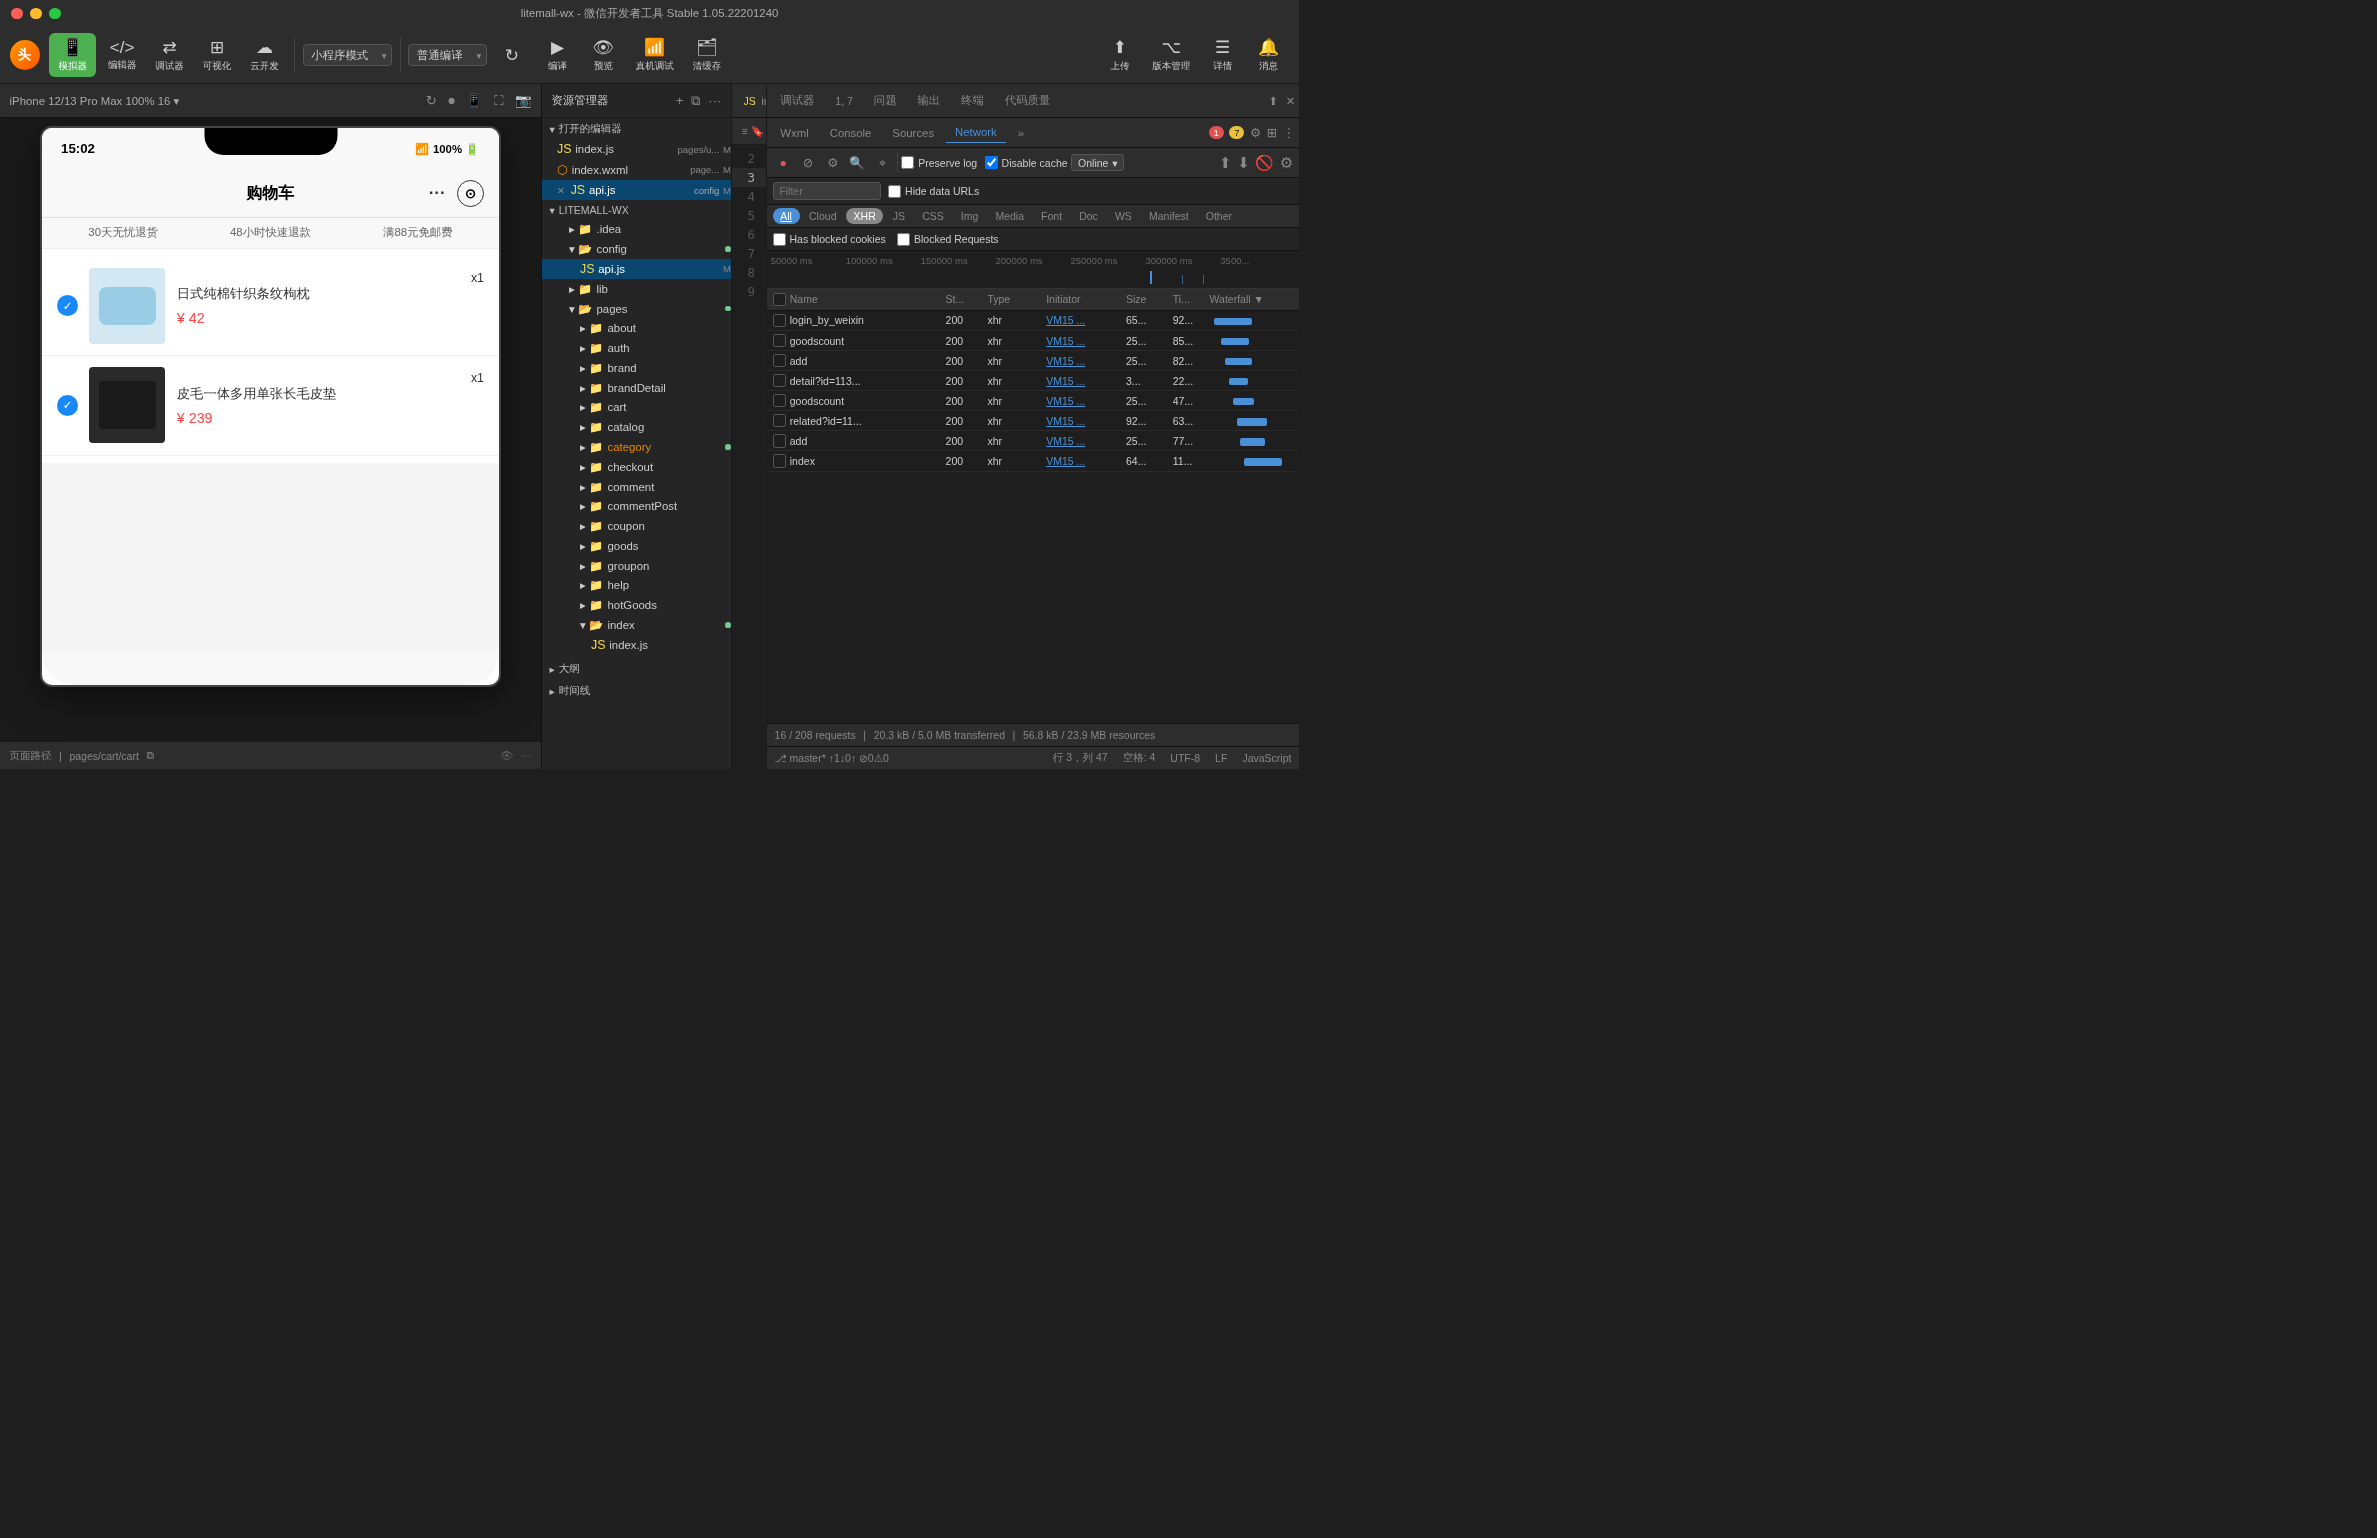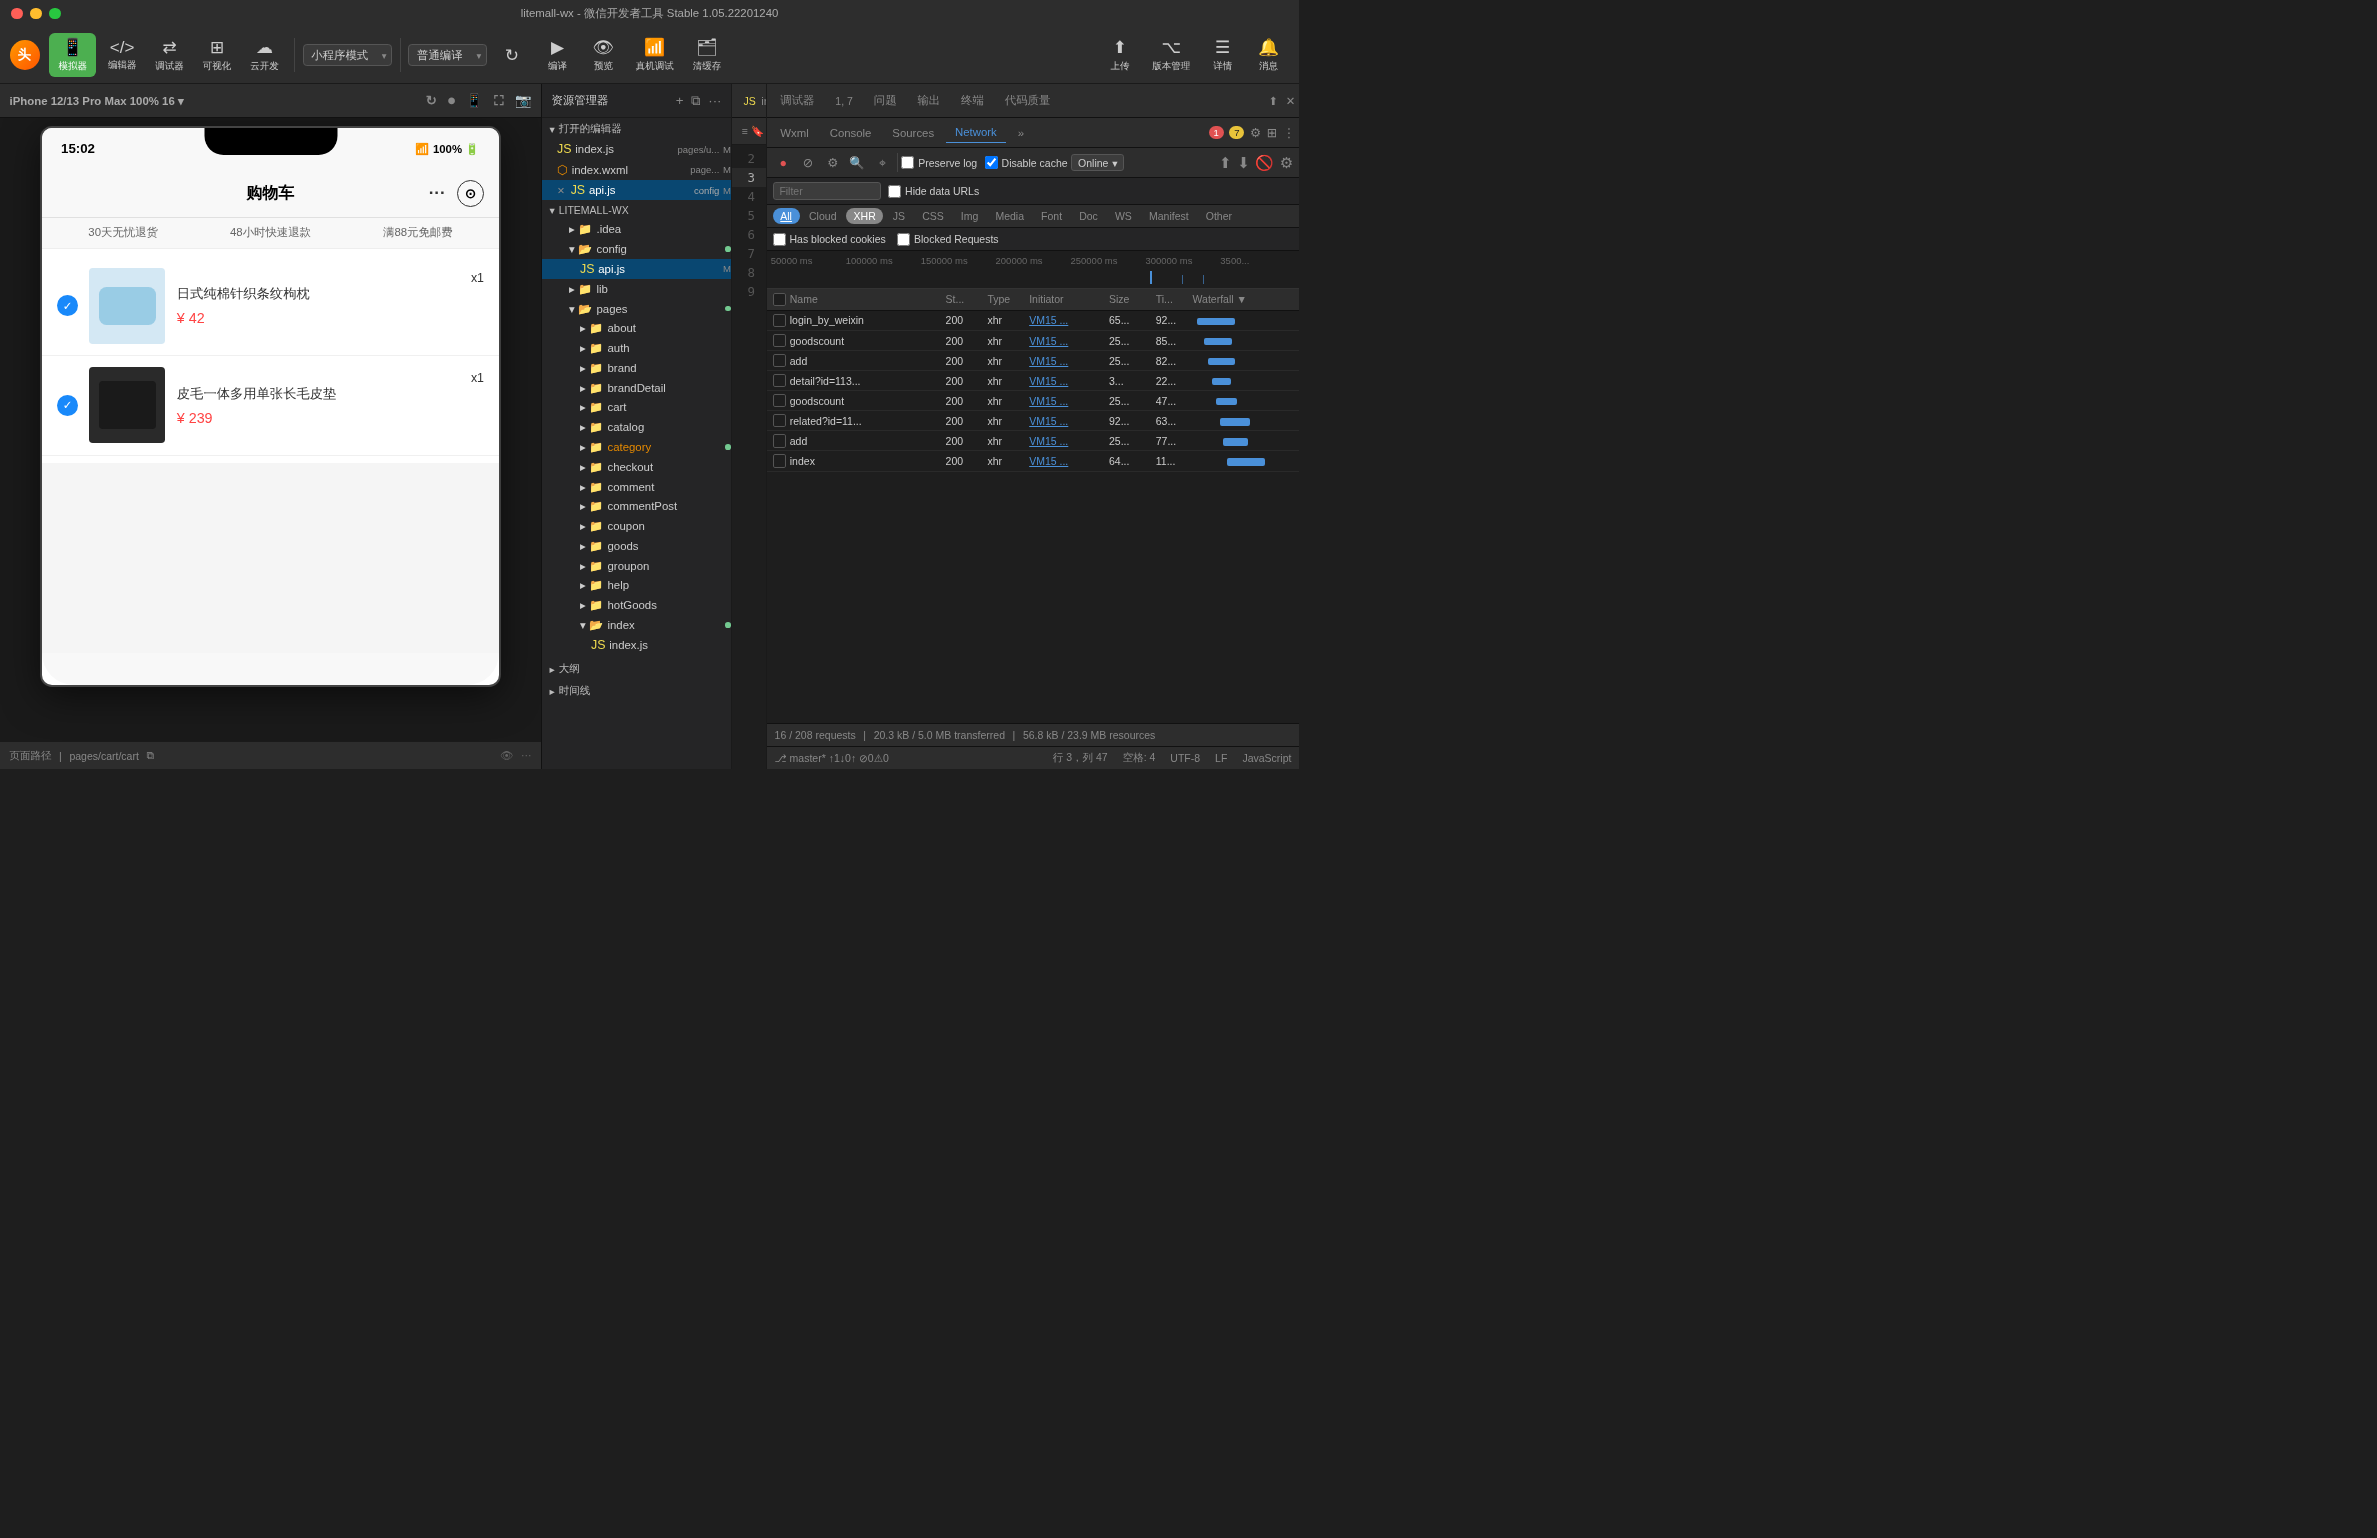--- a/index.html
+++ b/index.html
@@ -122,21 +122,20 @@
       position: relative;
     }
     .phone-topbar {
       height: 34px;
       background: #2d2d2d;
       display: flex;
       align-items: center;
       padding: 0 9.5px;
       gap: 10px;
       border-bottom: 1px solid #111;
-      font-weight: bold;
     }
     .phone-topbar-info {
       color: #aaa;
       font-size: 11.4px;
     }
     .phone-topbar-icons {
       margin-left: auto;
       display: flex;
       gap: 11.4px;
       color: #888;
@@ -540,21 +539,21 @@
       font-size: 10.5px;
       color: #888;
       padding: 3.8px 5.7px;
       gap: 3.8px;
       position: sticky;
       top: 0;
     }
     .network-col-name { width: 152px; flex-shrink: 0; }
     .network-col-status { width: 38px; flex-shrink: 0; }
     .network-col-type { width: 38px; flex-shrink: 0; }
-    .network-col-initiator { width: 76px; flex-shrink: 0; }
+    .network-col-initiator { width: 76px; flex-shrink: 0; margin-left: 17px; }
     .network-col-size { width: 43px; flex-shrink: 0; }
     .network-col-time { width: 33px; flex-shrink: 0; }
     .network-col-waterfall { flex: 1; }
     .network-row {
       display: flex;
       align-items: center;
       padding: 2.9px 5.7px;
       gap: 3.8px;
       font-size: 10.5px;
       color: #ccc;

